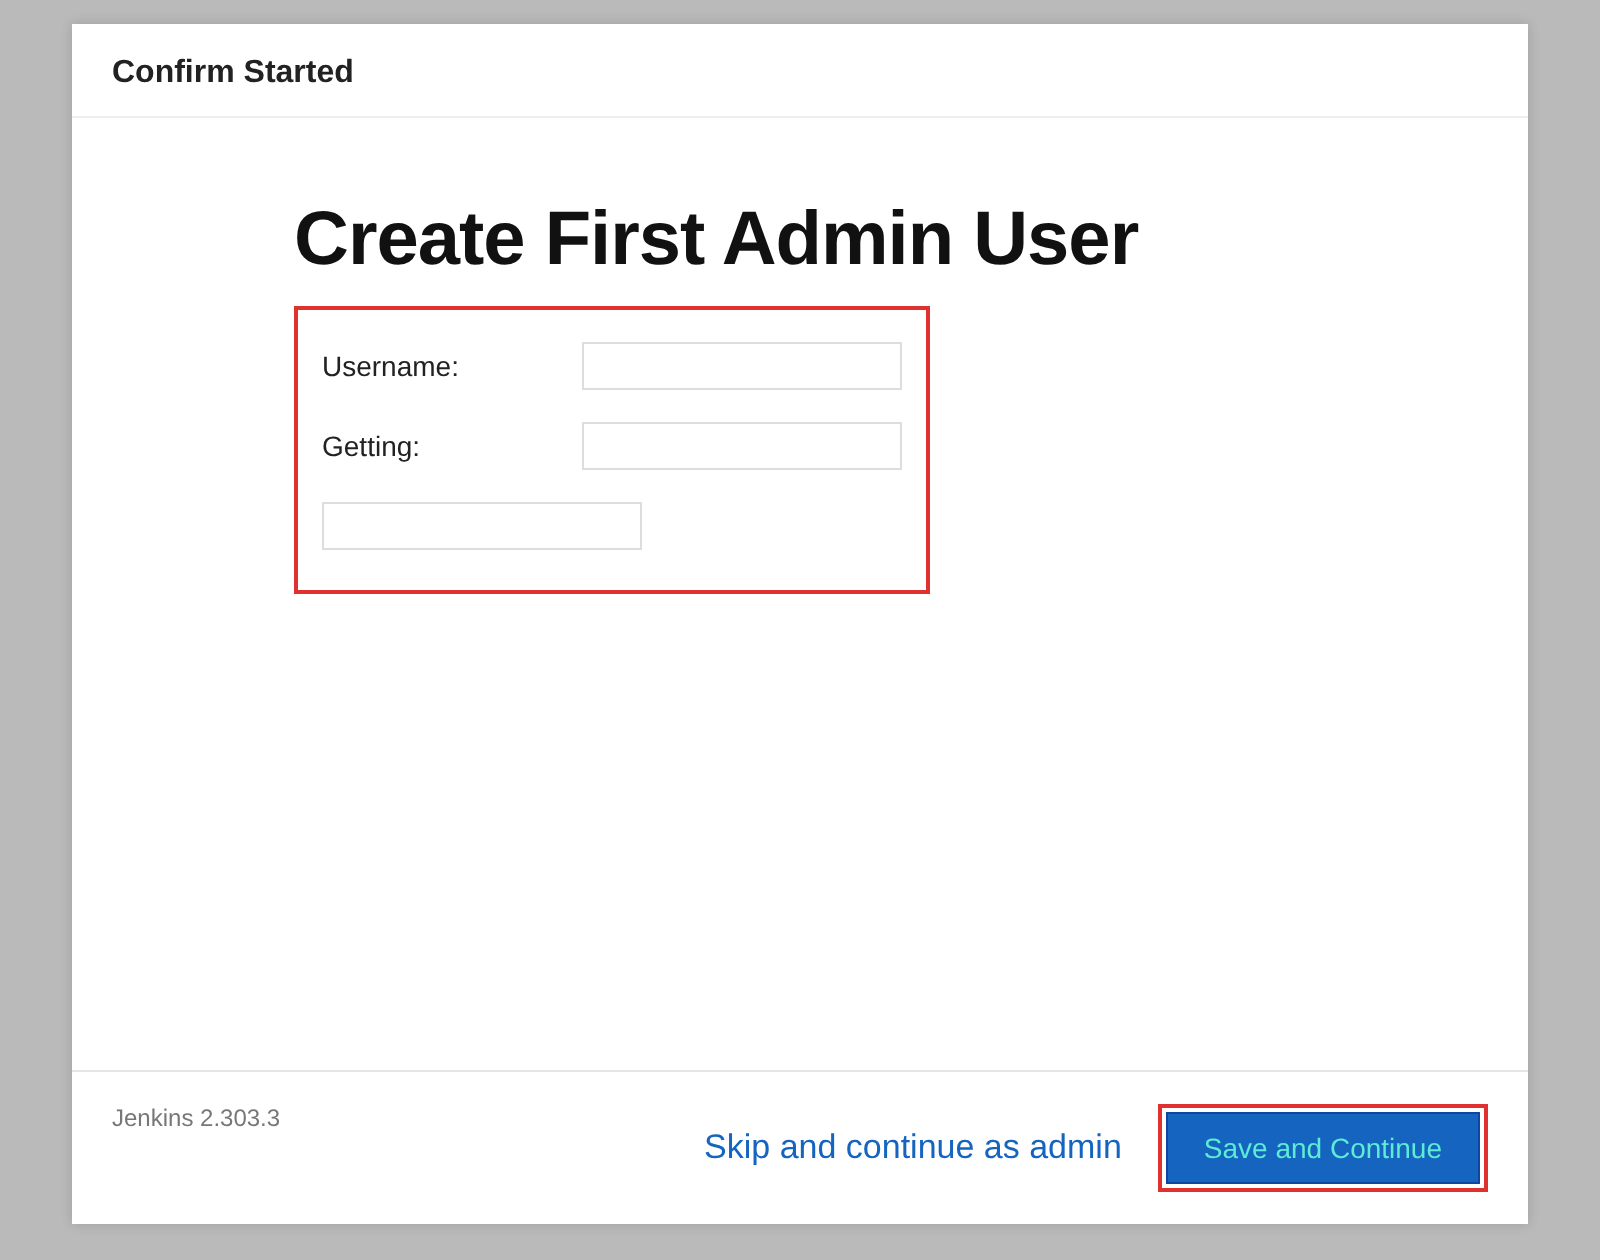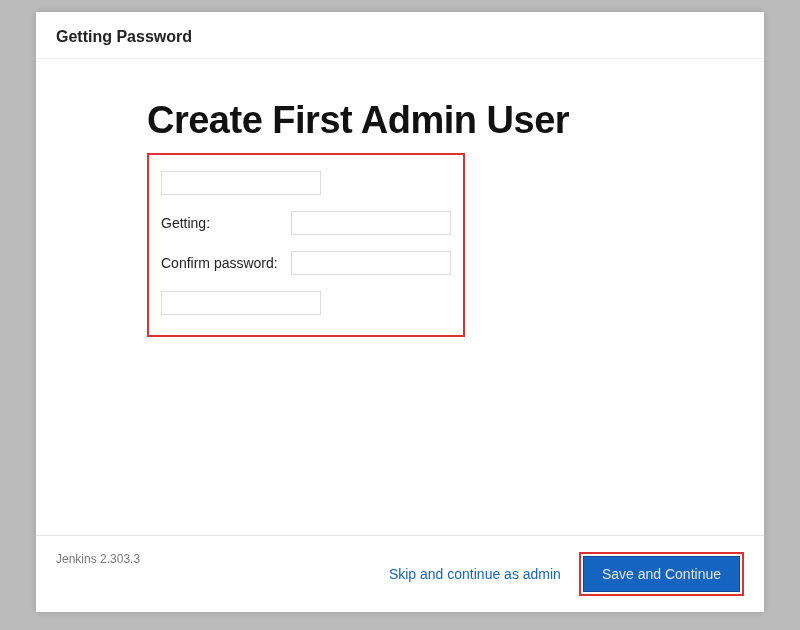--- a/index.html
+++ b/index.html
@@ -94,66 +94,63 @@
     }
     
     .footer-actions {
       display: flex;
       align-items: center;
       gap: 18px;
     }
     
     .skip-link {
       color: #1565c0;
-      font-size: 14px;
+      font-size: 17px;
       text-decoration: none;
       cursor: pointer;
     }
     
     .btn-primary-wrap {
       border: 2px solid #e03131;
       padding: 2px;
     }
     
     .btn-primary {
       background: #1565c0;
-      color: #e5e5e5;
+      color: #5eead4;
       border: 1px solid #0d47a1;
       padding: 9px 18px;
       font-size: 14px;
       cursor: pointer;
     }
   </style>
 </head>
 <body>
 
 <div class="dialog">
 
   <div class="dialog-header">
-    <h2>Getting Password</h2>
+    <h2>Confirm Started</h2>
   </div>
 
   <div class="dialog-body">
     <h1 class="page-title">Create First Admin User</h1>
     
     <div class="form-box">
       
       <div class="form-row">
+        <label>Username:</label>
         <input type="text" value="" style="">
       </div>
       
       <div class="form-row">
         <label>Getting:</label>
         <input type="password" value="" style="">
       </div>
       
-      <div class="form-row">
-        <label>Confirm password:</label>
-        <input type="password" value="" style="">
-      </div>
       
       <div class="form-row">
         <input type="text" value="" style="">
       </div>
       
       
     </div>
   </div>
 
   <div class="dialog-footer">

